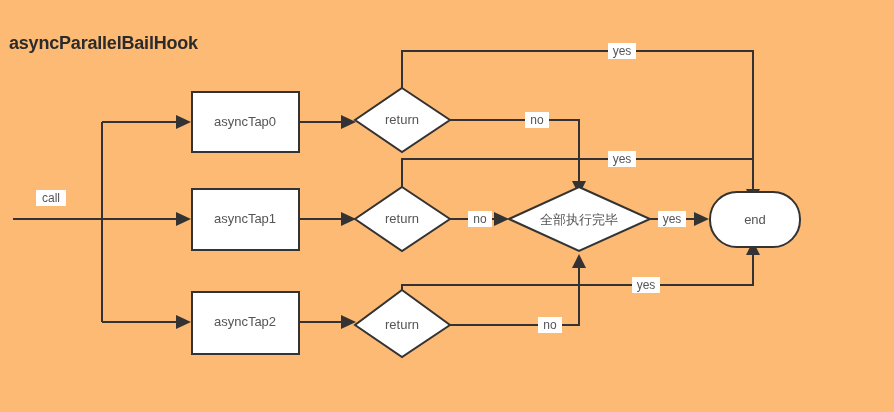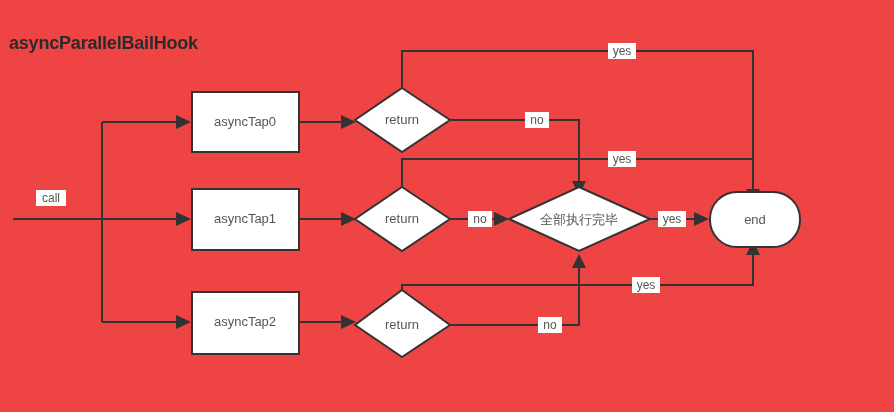--- a/index.html
+++ b/index.html
@@ -11,21 +11,21 @@
     width: 894px;
     height: 412px;
     font-family: "Liberation Sans", sans-serif;
     overflow: hidden;
     position: relative;
   }
   #diagram-root {
     position: relative;
     width: 894px;
     height: 412px;
-    background: #ef4444;
+    background: #fdba74;
   }
   .title {
     position: absolute;
     left: 9px;
     top: 33px;
     font-family: "Liberation Sans", sans-serif;
     font-size: 18px;
     font-weight: bold;
     color: #2b2b2b;
     letter-spacing: -0.2px;

